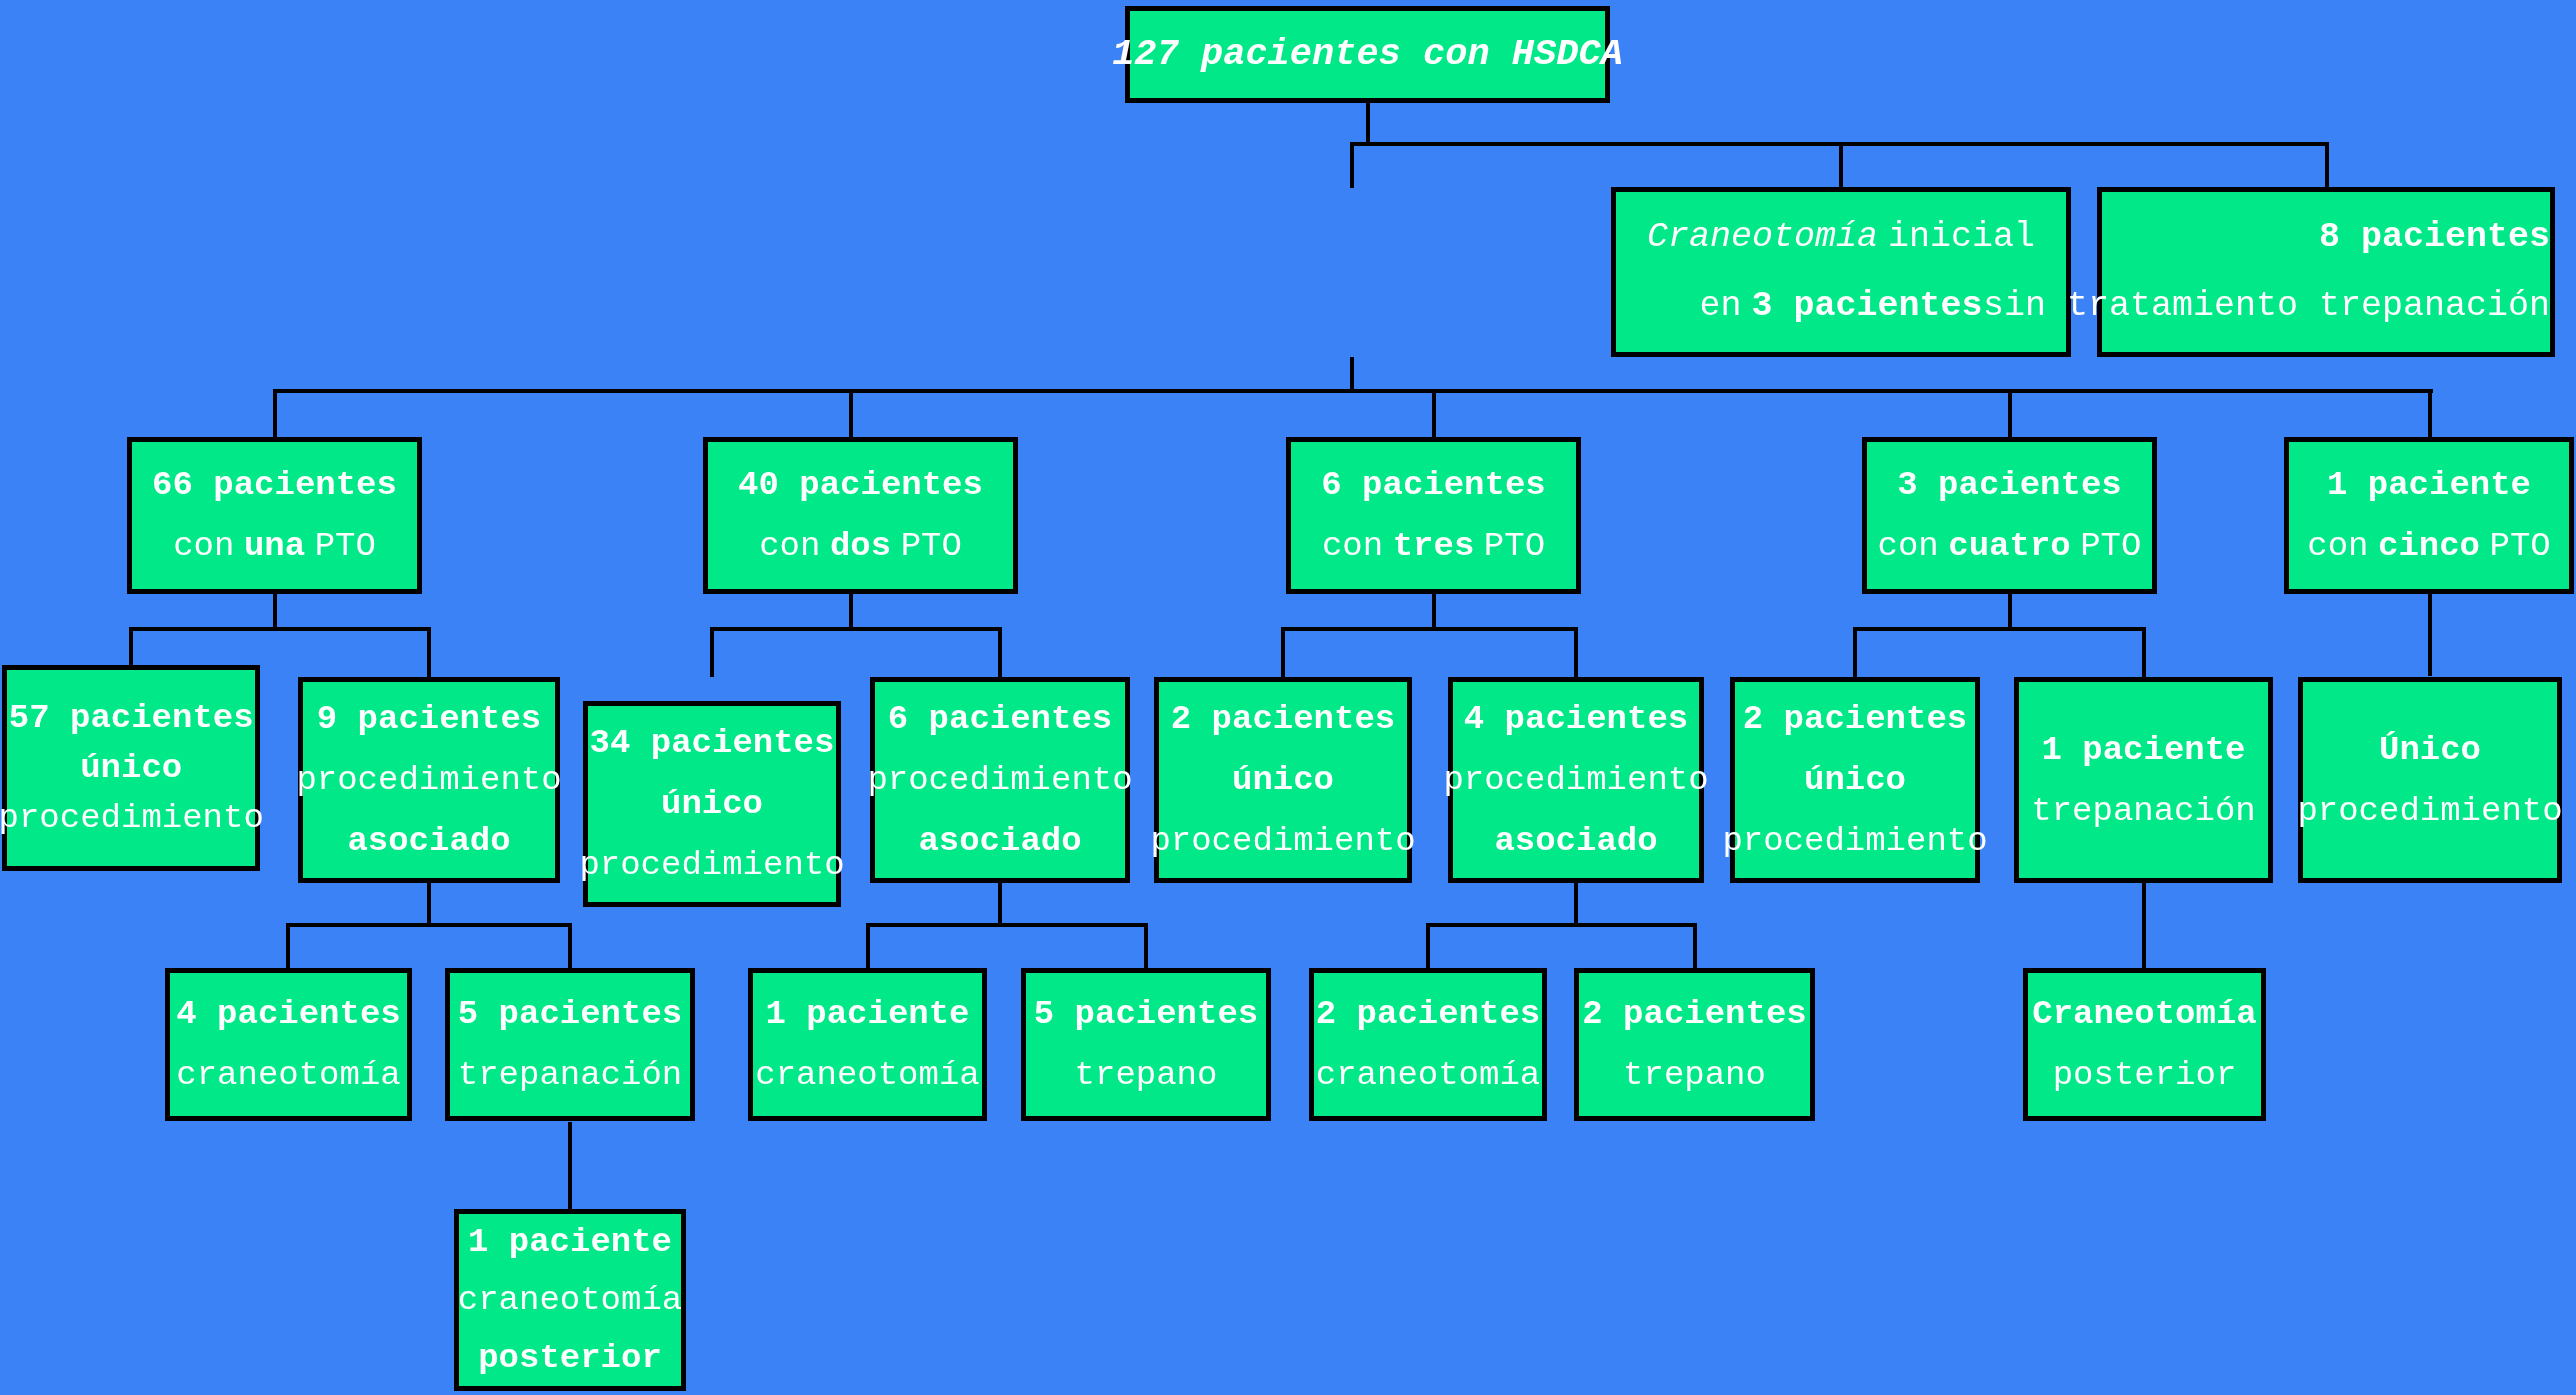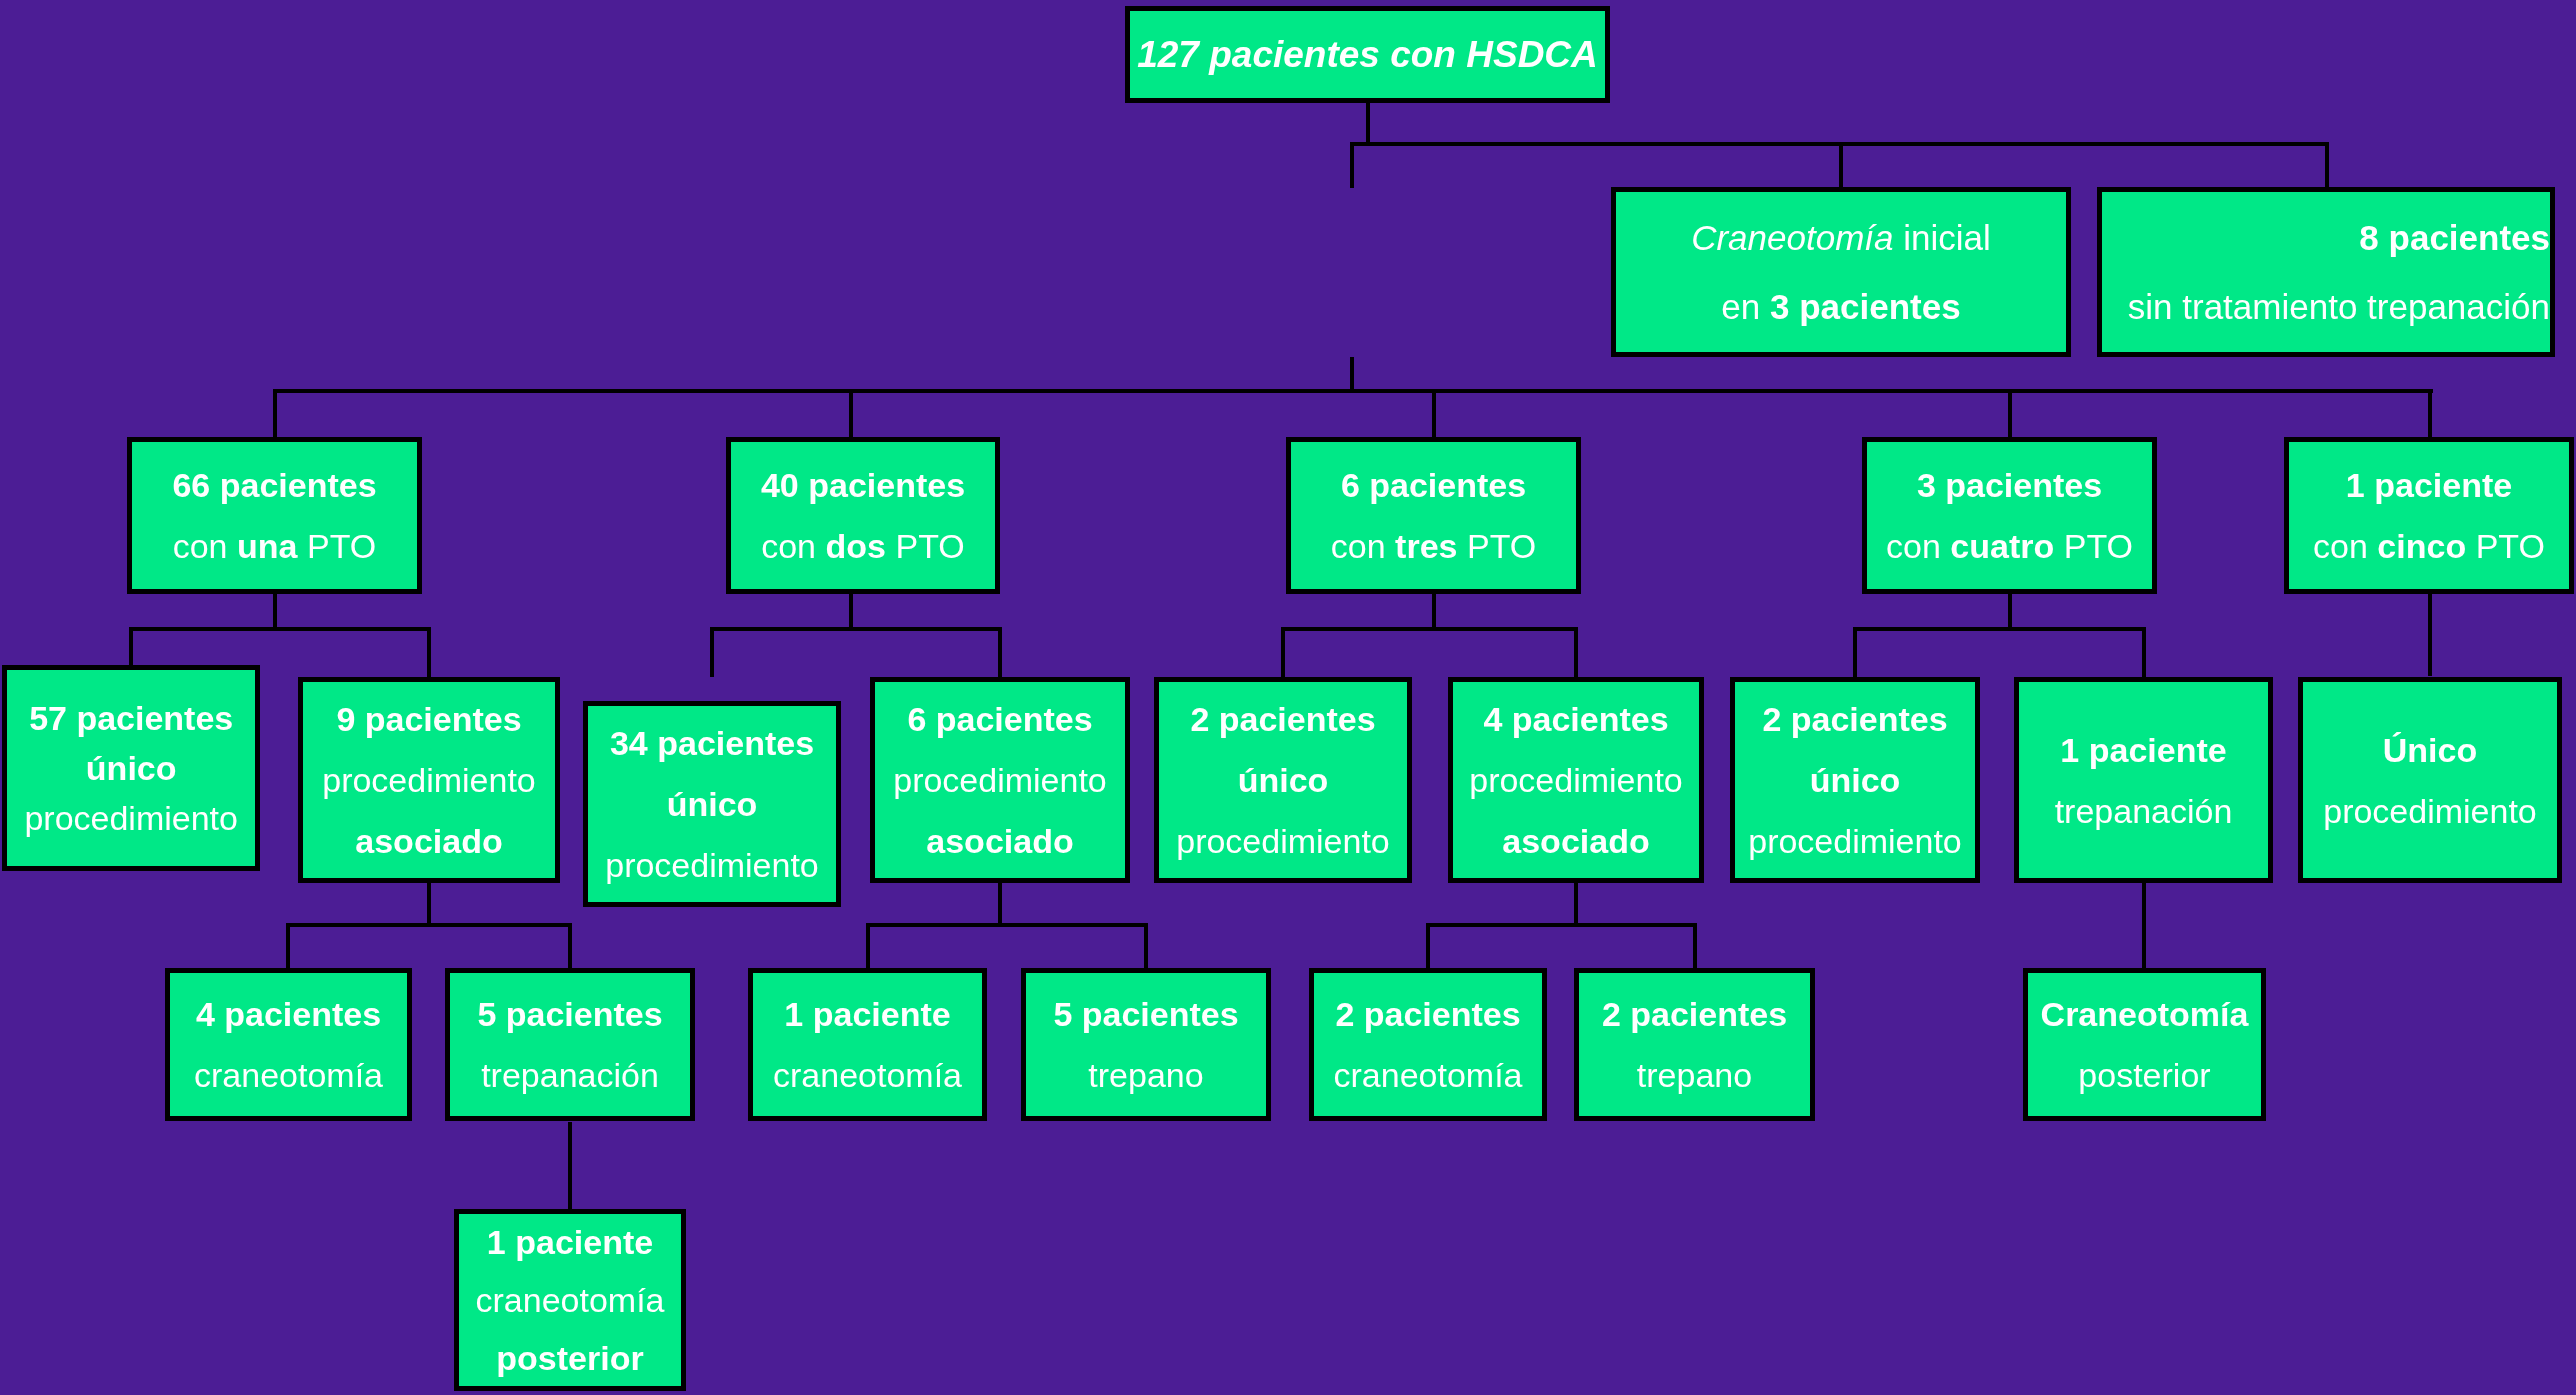--- a/index.html
+++ b/index.html
@@ -1,20 +1,20 @@
 <!DOCTYPE html>
 <html style="font-size:12px"><head>
 <meta charset="utf-8">
 <style>
   html,body{margin:0;padding:0;background:#ffffff;}
   .canvas{
     position:relative;
     width:2576px;height:1395px;
-    background:#4c1d95;
-    font-family:Liberation Sans, sans-serif;
+    background:#3b82f6;
+    font-family:Liberation Mono, monospace;
     overflow:hidden;
   }
   .node{
     position:absolute;
     background:#00E887;
     border:5.2px solid #000000;
     box-sizing:border-box;
     display:flex;
     flex-direction:column;
     justify-content:center;
@@ -132,21 +132,21 @@
     <div class="line b">
       <span>66 pacientes</span>
     </div>
     <div class="line">
       <span>con</span>
       <span class="b">una</span>
       <span>PTO</span>
     </div>
   </div>
 
-  <div class="node" style="left:726px;top:437px;width:274px;height:157px;">
+  <div class="node" style="left:703px;top:437px;width:315px;height:157px;">
     <div class="line b">
       <span>40 pacientes</span>
     </div>
     <div class="line">
       <span>con</span>
       <span class="b">dos</span>
       <span>PTO</span>
     </div>
   </div>
 

